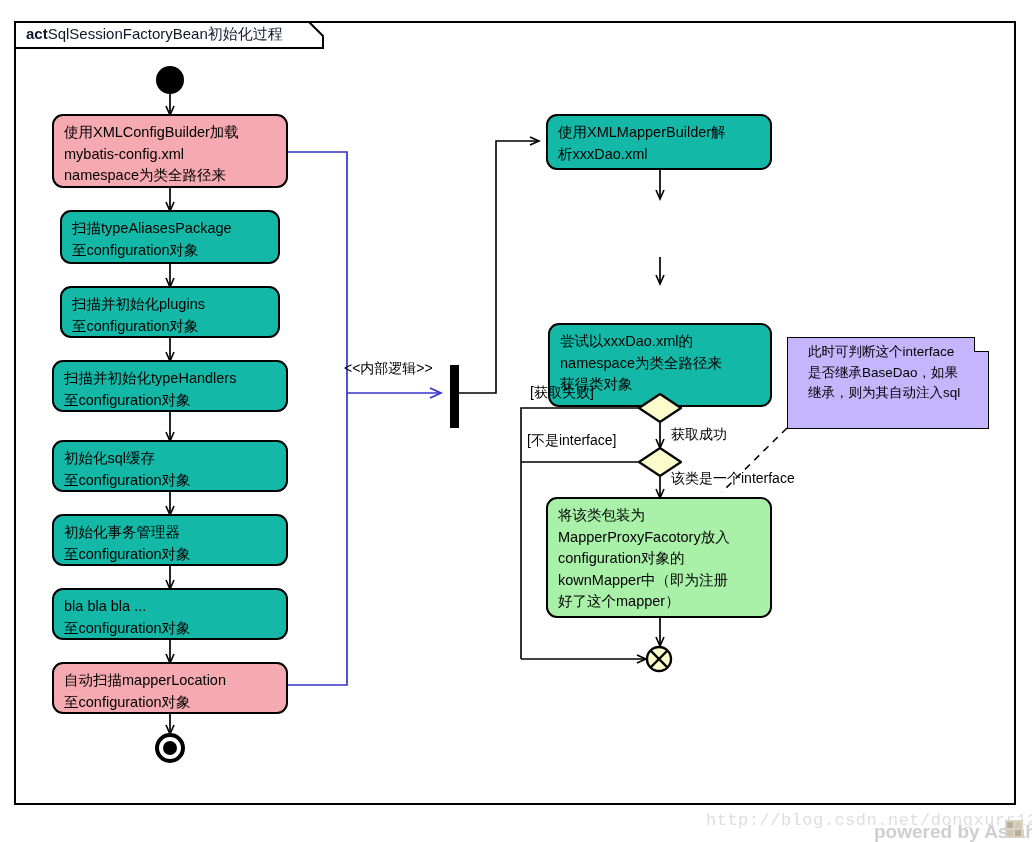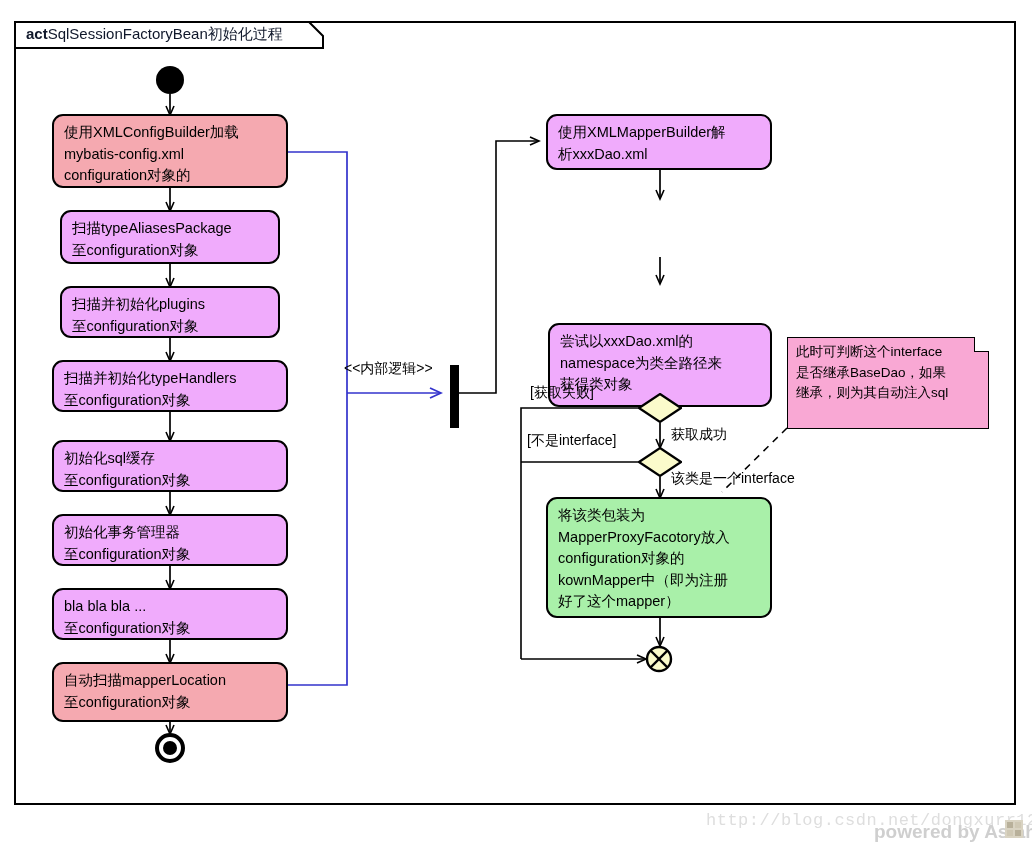--- a/index.html
+++ b/index.html
@@ -53,34 +53,34 @@
     box-sizing: border-box;
     border: 2px solid #000;
     border-radius: 11px;
     font-size: 14.5px;
     line-height: 21.5px;
     color: #000;
     padding: 6px 9px 6px 10px;
     white-space: pre-line;
     overflow: hidden;
   }
-  .node.yellow { background: #f0abfc; }
+  .node.yellow { background: #14b8a6; }
   .node.pink   { background: #F5A9B0; }
   .node.green  { background: #A9F0A9; }
 
   
   .note {
     position: absolute;
     box-sizing: border-box;
-    background: #f9a8d4;
+    background: #c4b5fd;
     border: 1px solid #000;
     font-size: 13.5px;
     line-height: 20.5px;
     color: #000;
-    padding: 4px 8px 4px 8px;
+    padding: 4px 8px 4px 20px;
     white-space: pre-line;
   }
 
   
   .decision {
     position: absolute;
     width: 44px;
     height: 30px;
   }
   .decision svg { display: block; }
@@ -232,34 +232,34 @@
 
     <g stroke="#000" stroke-width="1.5" fill="none" stroke-dasharray="7,6">
       <line x1="787" y1="428" x2="722" y2="492"></line>
     </g>
   </svg>
 
   <div class="initial-node" style="left:156px; top:66px;"></div>
 
   <div class="node pink" style="left:52px; top:114px; width:236px; height:74px;">使用XMLConfigBuilder加载
 mybatis-config.xml
-configuration对象的</div>
+namespace为类全路径来</div>
   <div class="node yellow" style="left:60px; top:210px; width:220px; height:54px;">扫描typeAliasesPackage
 至configuration对象</div>
   <div class="node yellow" style="left:60px; top:286px; width:220px; height:52px;">扫描并初始化plugins
 至configuration对象</div>
   <div class="node yellow" style="left:52px; top:360px; width:236px; height:52px;">扫描并初始化typeHandlers
 至configuration对象</div>
   <div class="node yellow" style="left:52px; top:440px; width:236px; height:52px;">初始化sql缓存
 至configuration对象</div>
   <div class="node yellow" style="left:52px; top:514px; width:236px; height:52px;">初始化事务管理器
 至configuration对象</div>
   <div class="node yellow" style="left:52px; top:588px; width:236px; height:52px;">bla bla bla ...
 至configuration对象</div>
-  <div class="node pink" style="left:52px; top:662px; width:236px; height:60px;">自动扫描mapperLocation
+  <div class="node pink" style="left:52px; top:662px; width:236px; height:52px;">自动扫描mapperLocation
 至configuration对象</div>
 
   <div class="final-node" style="left:155px; top:733px;"></div>
 
   <div class="edge-label" style="left:344px; top:359px;">&lt;&lt;内部逻辑&gt;&gt;</div>
   <div class="sync-bar" style="left:450px; top:365px; width:9px; height:63px;"></div>
 
   <div class="node yellow" style="left:546px; top:114px; width:226px; height:56px;">使用XMLMapperBuilder解
 析xxxDao.xml</div>
   <div class="node yellow" style="left:548px; top:283px; width:224px; height:84px;margin-top:40px;">尝试以xxxDao.xml的

